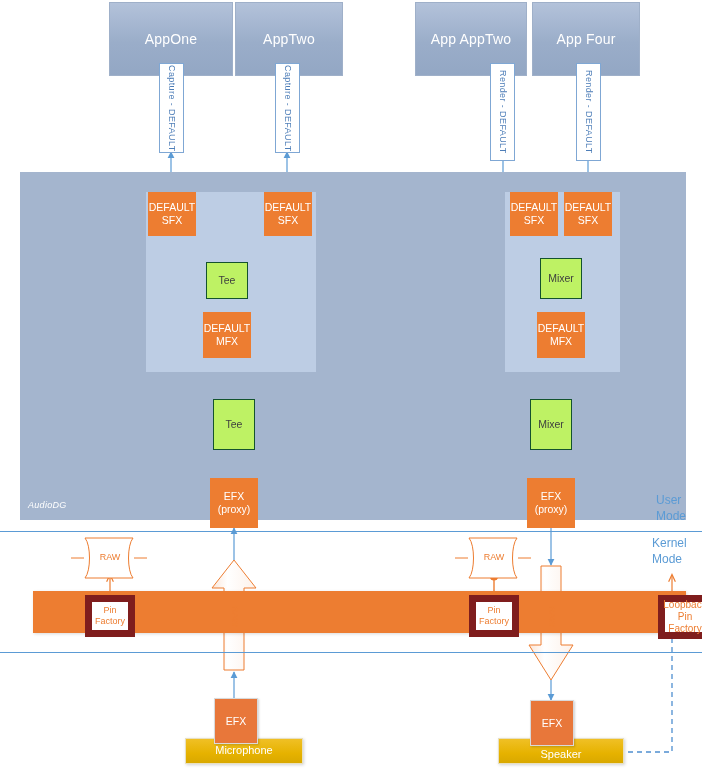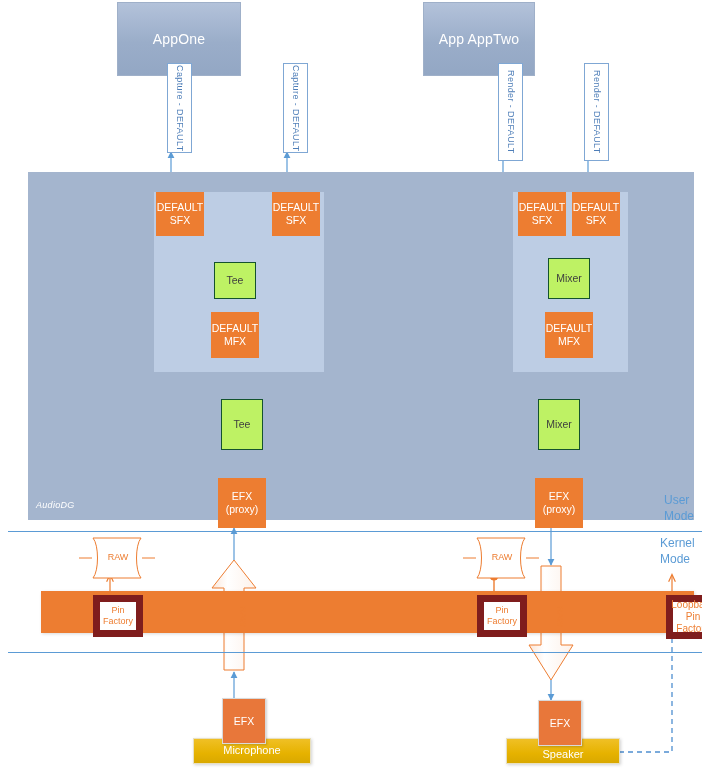--- a/index.html
+++ b/index.html
@@ -7,21 +7,21 @@
     font-family:"Liberation Sans","DejaVu Sans",sans-serif;
     -webkit-font-smoothing:antialiased;
   }
   #stage{
     position:relative;
     width:702px;
     height:770px;
     overflow:hidden;
     background:#ffffff;
   }
-  .abs{position:absolute;box-sizing:border-box;margin-left:8px;}
+  .abs{position:absolute;box-sizing:border-box;}
 
   
   .app-box{
     background:linear-gradient(to bottom,#b3c2da 0%,#9aadc9 55%,#93a7c4 100%);
     border:1px solid #9fb0c9;
     color:#ffffff;
     display:flex;align-items:center;justify-content:center;
     font-size:14px;
     letter-spacing:.2px;
   }
@@ -193,22 +193,28 @@
     <g stroke="#4f8fd0" stroke-width="1.3" fill="none" stroke-dasharray="5,4">
       <path d="M138,612 L224,612"></path>
       <path d="M522,612 L541,612"></path>
       <path d="M672,638 L672,655 L672,752 L598,752"></path>
     </g>
   </svg>
 
   <div class="abs app-box" style="left:109px;top:2px;width:124px;height:74px;">
     <span>AppOne</span>
   </div>
+  <div class="abs app-box" style="left:235px;top:2px;width:108px;height:74px;">
+    <span>AppTwo</span>
+  </div>
   <div class="abs app-box" style="left:415px;top:2px;width:112px;height:74px;">
     <span>App AppTwo</span>
+  </div>
+  <div class="abs app-box" style="left:532px;top:2px;width:108px;height:74px;">
+    <span>App Four</span>
   </div>
 
   <div class="abs vlabel" style="left:159px;top:63px;width:25px;height:90px;">
     <span>Capture - DEFAULT</span>
   </div>
   <div class="abs vlabel" style="left:275px;top:63px;width:25px;height:90px;">
     <span>Capture - DEFAULT</span>
   </div>
   <div class="abs vlabel" style="left:490px;top:63px;width:25px;height:98px;">
     <span>Render - DEFAULT</span>
@@ -318,20 +324,20 @@
     <span style="writing-mode:vertical-rl;font-size:9px;color:#ed7d31;">RAW</span>
   </div>
 
   <div class="abs device" style="left:185px;top:738px;width:118px;height:26px;align-items:center;">
     <span>Microphone</span>
   </div>
   <div class="abs node orange-soft" style="left:214px;top:698px;width:44px;height:46px;">
     <span>EFX</span>
   </div>
 
-  <div class="abs device" style="left:498px;top:738px;width:114px;height:26px;">
+  <div class="abs device" style="left:498px;top:738px;width:126px;height:26px;">
     <span>Speaker</span>
   </div>
   <div class="abs node orange-soft" style="left:530px;top:700px;width:44px;height:46px;">
     <span>EFX</span>
   </div>
 
 </div>
 
 </body></html>

